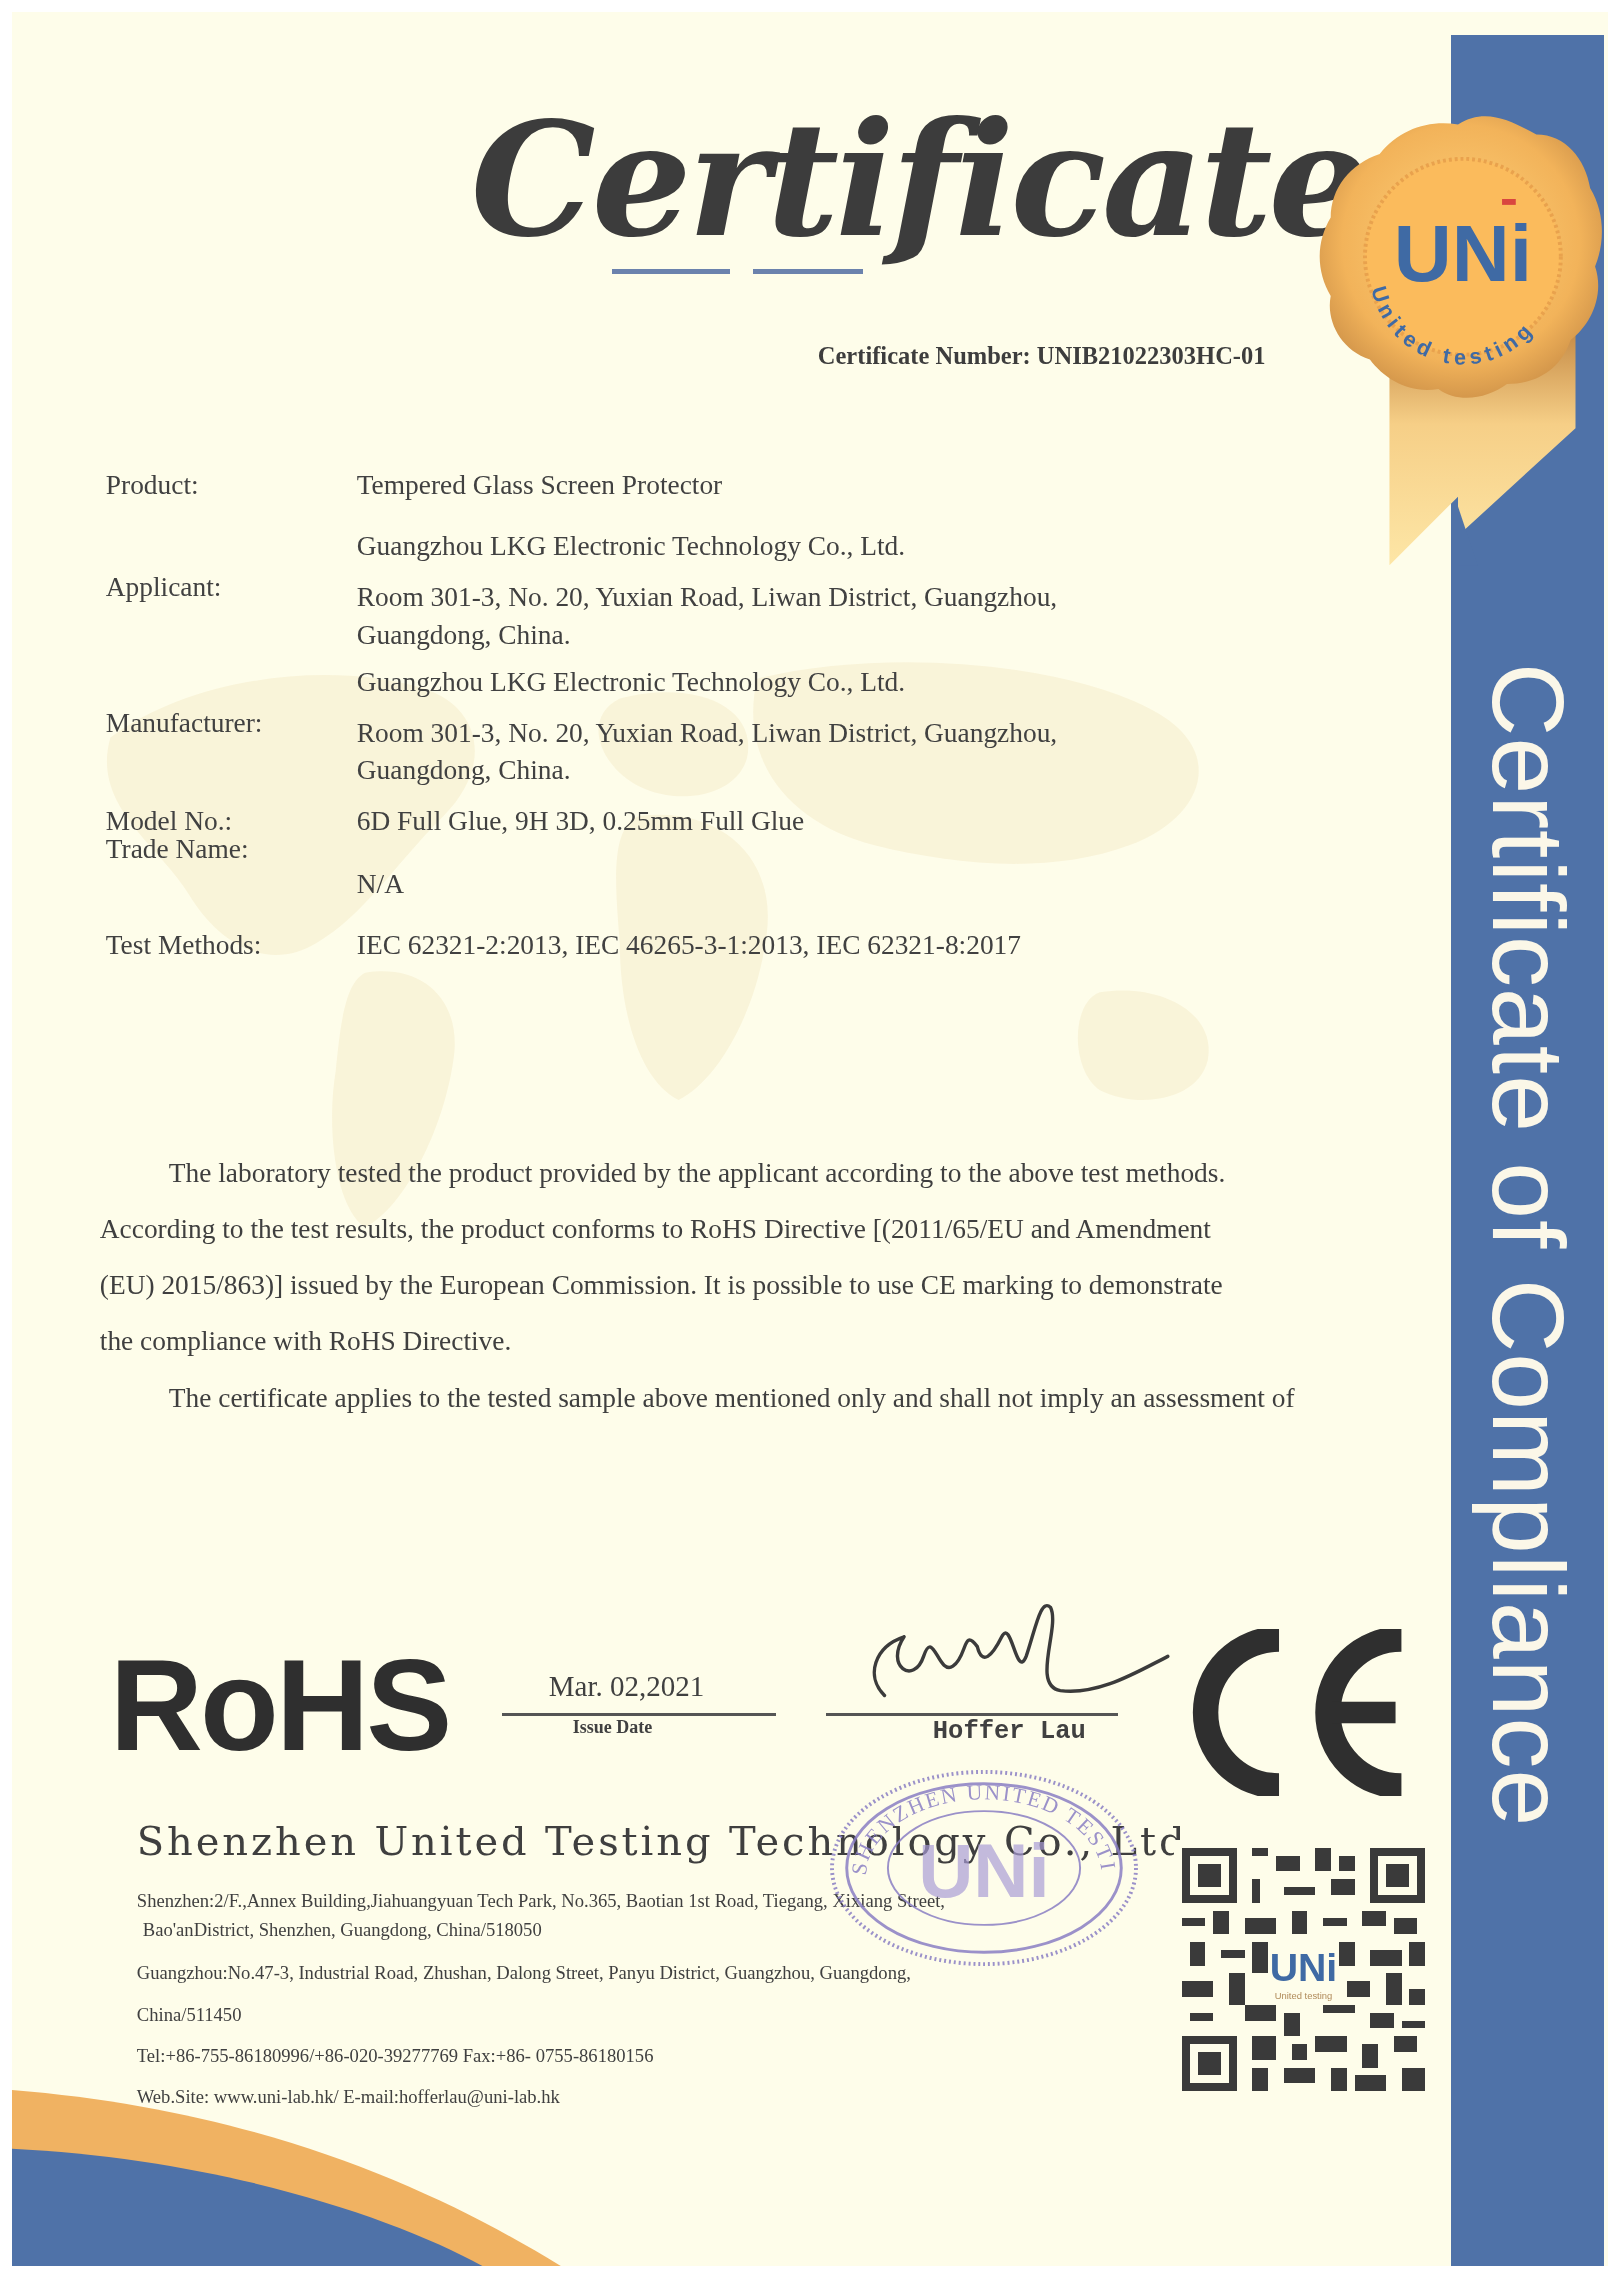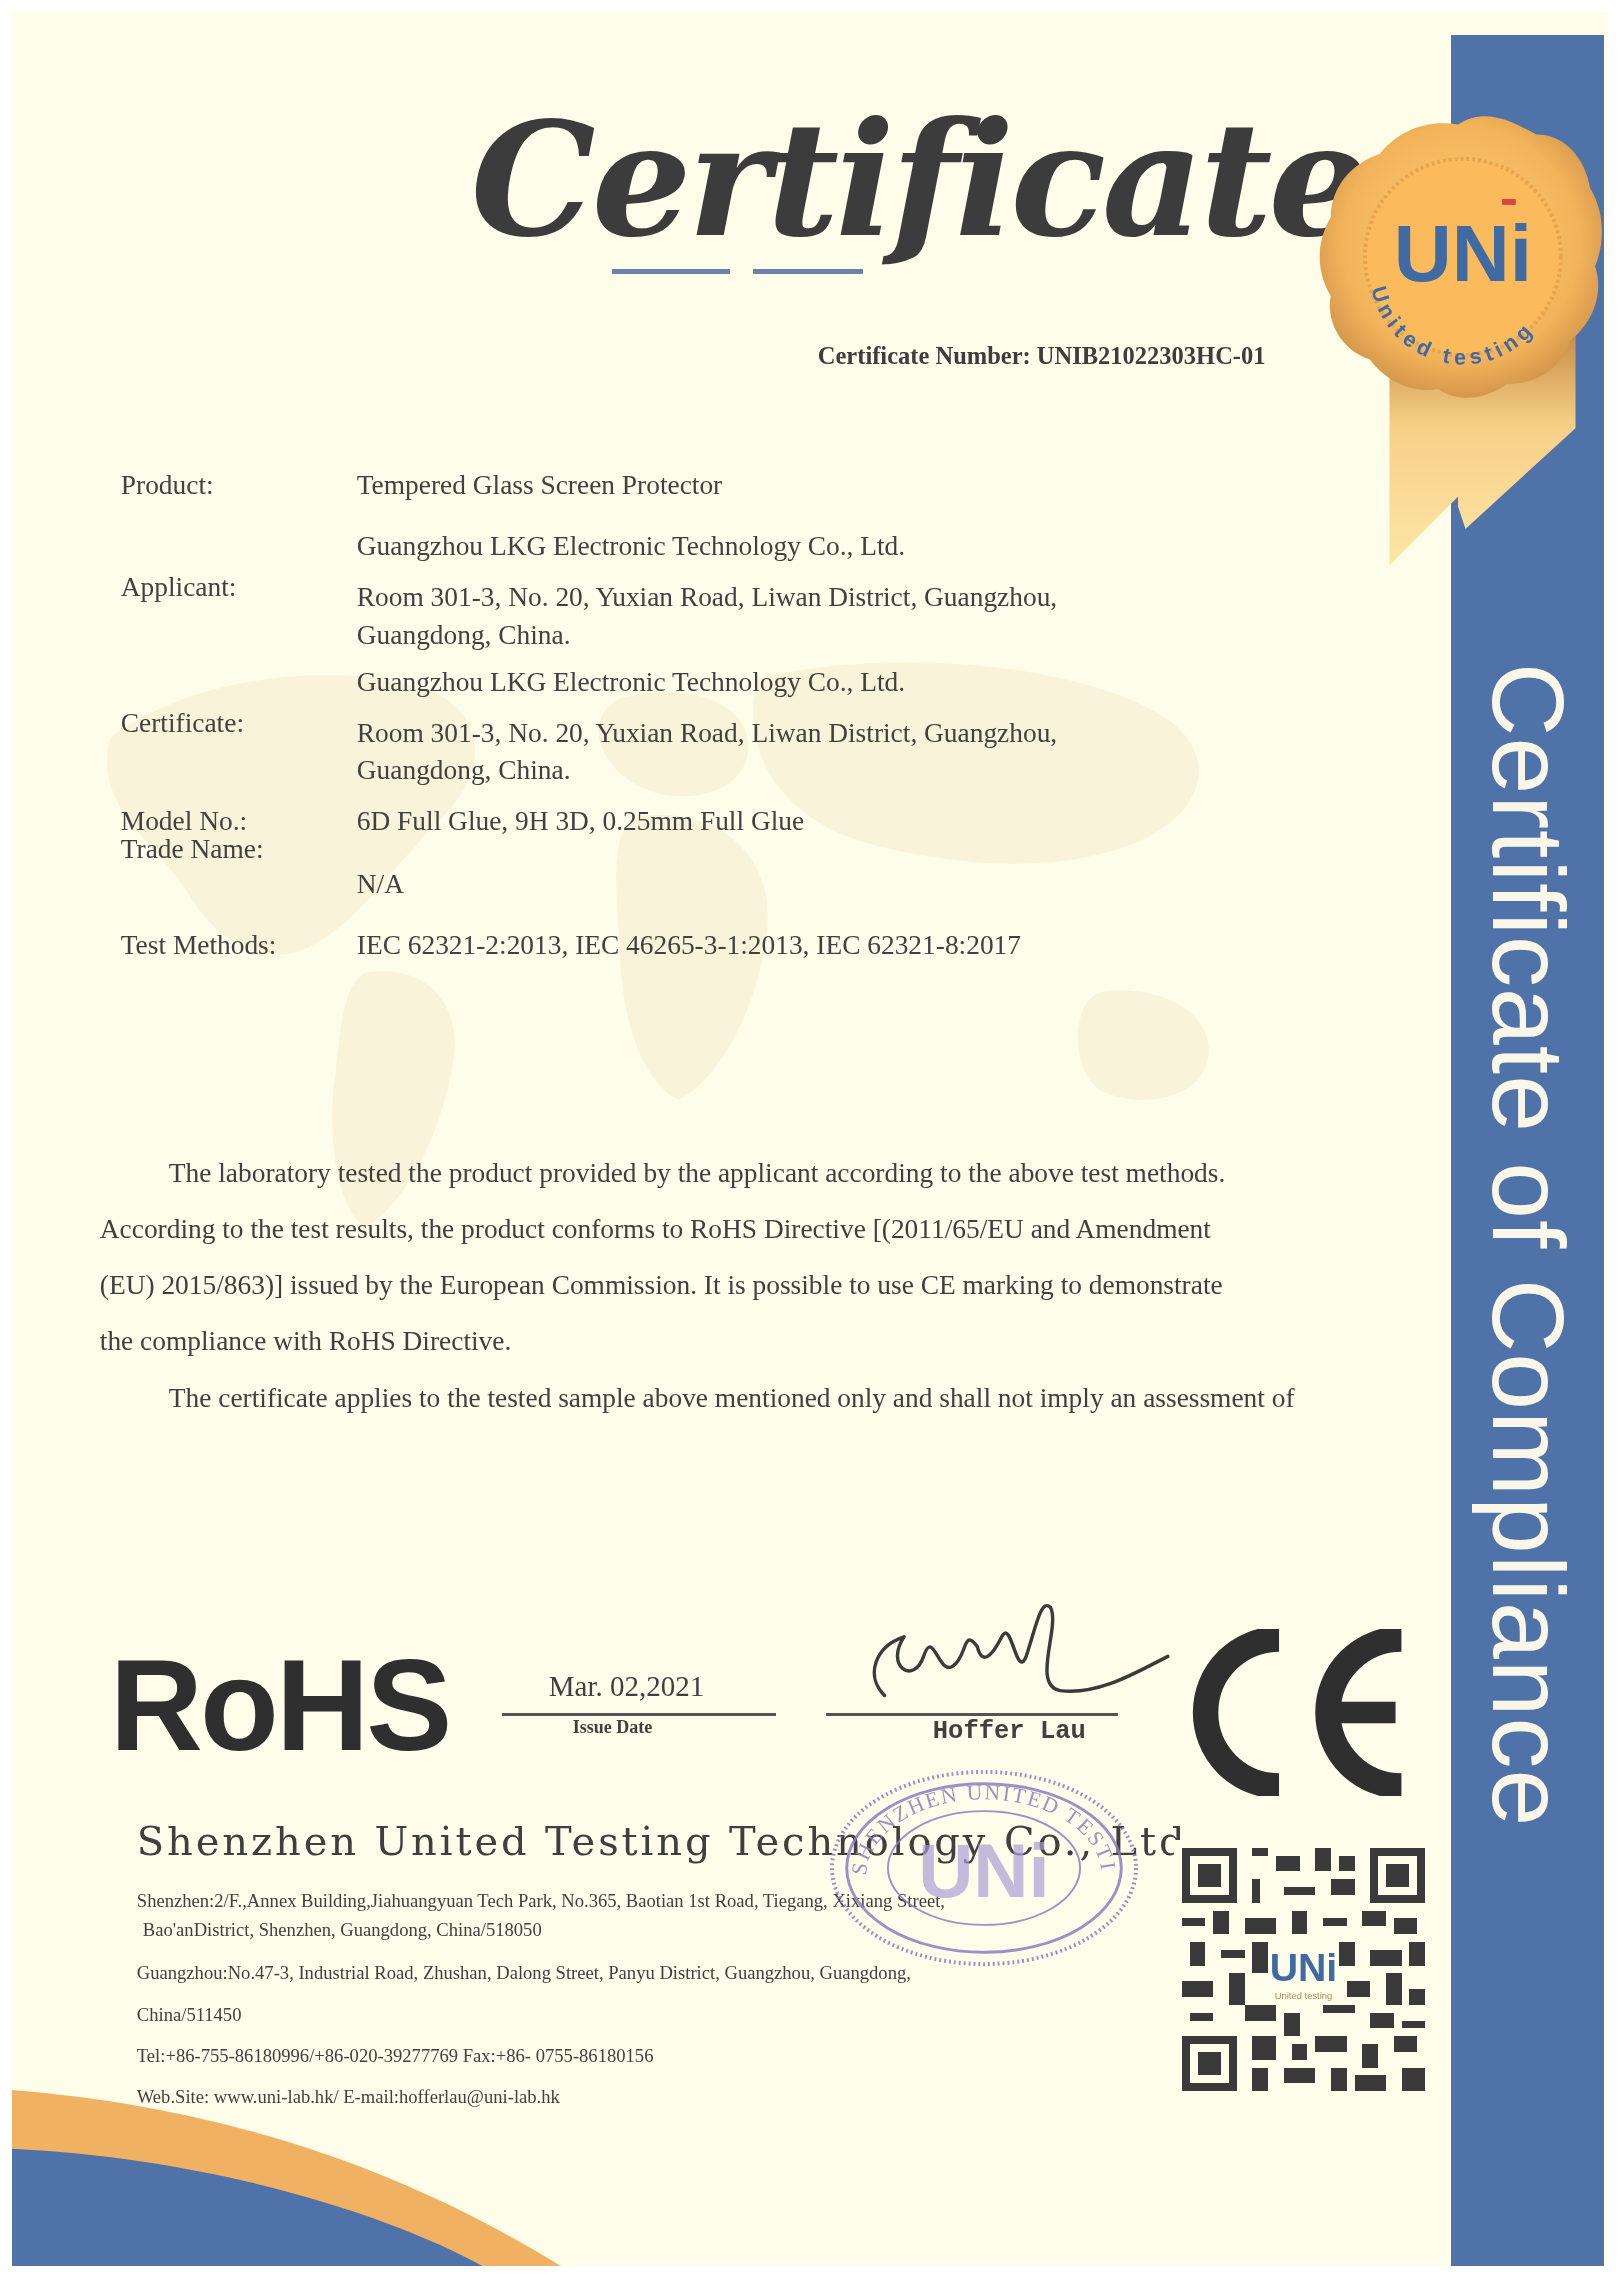--- a/index.html
+++ b/index.html
@@ -34,21 +34,21 @@
       font-family:"DejaVu Serif", serif; font-style:italic; font-weight:bold;
       font-size:157px; color:#3c3c3c; letter-spacing:-3.9px;
     }
     .title-underline-l { position:absolute; left:600px; top:257px; width:118px; height:4.9px; background:#6b82ad; }
     .title-underline-r { position:absolute; left:741px; top:257px; width:110px; height:4.9px; background:#6b82ad; }
     .cert-number {
       position:absolute; left:806px; top:330px; font-size:24.5px; font-weight:bold; color:#3d3d3d; white-space:nowrap;
     }
     
     .label, .value { position:absolute; font-size:27.4px; color:#414141; white-space:nowrap; }
-    .label { left:94px;margin-left:15px; }
+    .label { left:94px; }
     .value { left:345px; }
     
     .para {
       position:absolute; left:88px; width:1362px; font-size:27.4px; line-height:56px; color:#3f3f3f;
       text-align:justify;
     }
     .para .line { display:block; white-space:nowrap; }
     .indent { padding-left:69px; }
     
     .rohs {
@@ -128,21 +128,21 @@
 
   <div>
     <div class="label" style="top:458px">Product:</div>
     <div class="value" style="top:458px">Tempered Glass Screen Protector</div>
 
     <div class="label" style="top:560px">Applicant:</div>
     <div class="value" style="top:519px">Guangzhou LKG Electronic Technology Co., Ltd.</div>
     <div class="value" style="top:570px">Room 301-3, No. 20, Yuxian Road, Liwan District, Guangzhou,</div>
     <div class="value" style="top:608px">Guangdong, China.</div>
 
-    <div class="label" style="top:696px">Certificate:</div>
+    <div class="label" style="top:696px">Manufacturer:</div>
     <div class="value" style="top:655px">Guangzhou LKG Electronic Technology Co., Ltd.</div>
     <div class="value" style="top:706px">Room 301-3, No. 20, Yuxian Road, Liwan District, Guangzhou,</div>
     <div class="value" style="top:743px">Guangdong, China.</div>
 
     <div class="label" style="top:794px">Model No.:</div>
     <div class="value" style="top:794px">6D Full Glue, 9H 3D, 0.25mm Full Glue</div>
 
     <div class="label" style="top:822px">Trade Name:</div>
     <div class="value" style="top:857px">N/A</div>
 

